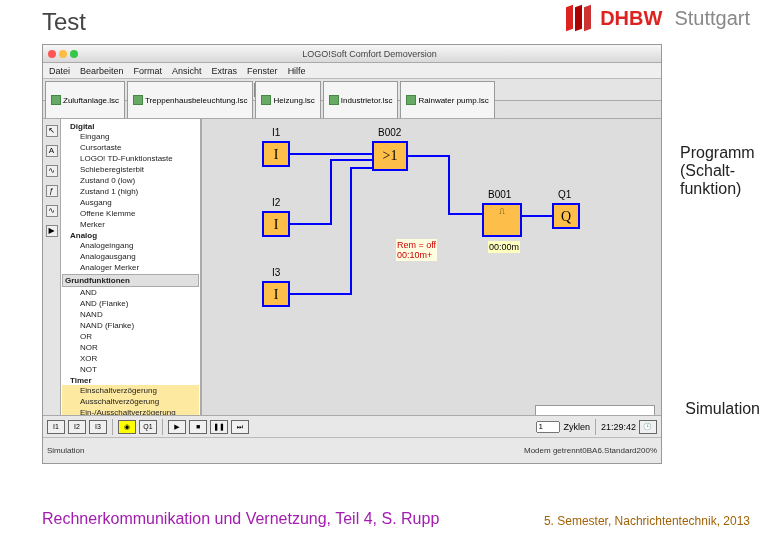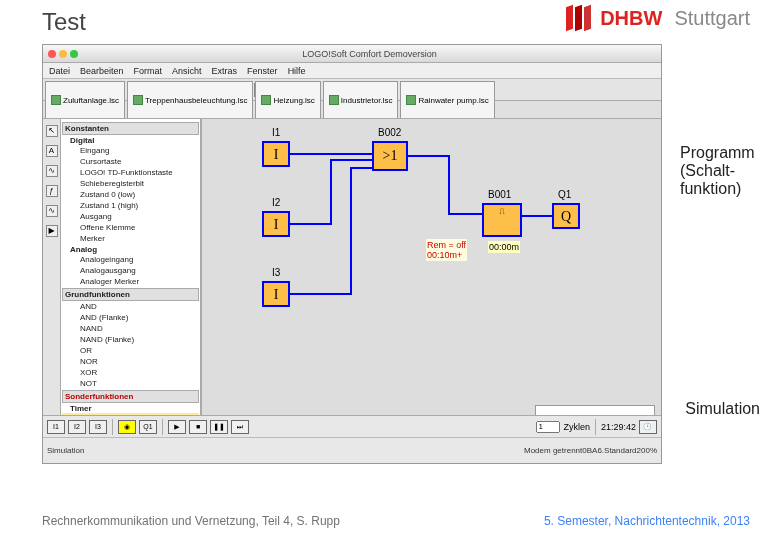--- a/index.html
+++ b/index.html
@@ -46,22 +46,22 @@
   .qt { position:absolute; right:6px; bottom:6px; width:120px; height:28px; border:1px solid #999; background:#fff; text-align:center; line-height:24px; font-size:7px; color:#555; }
   .statusbar { position:absolute; bottom:0; left:0; right:0; height:48px; border-top:1px solid #aaa; background:#e8e8e8; }
   .sim-tool { height:22px; display:flex; align-items:center; gap:3px; padding:0 4px; border-bottom:1px solid #bbb; }
   .sim-tool .sb { width:18px; height:14px; border:1px solid #666; background:#f0f0f0; font-size:7px; text-align:center; line-height:12px; }
   .bot { height:24px; display:flex; align-items:center; padding:0 4px; gap:8px; font-size:8px; color:#333; justify-content:space-between; }
   .bot-left { }
   .bot-right { display:flex; align-items:flex-end; }
   .annot { position:absolute; font-size:16px; color:#222; }
   .annot.prog { top:144px; right:20px; width:80px; }
   .annot.sim { top:400px; right:20px; }
-  .footer-l { position:absolute; bottom:12px; left:42px; font-size:12px; color:#737373; }
-  .footer-r { position:absolute; bottom:12px; right:30px; font-size:12px; color:#3b82f6;text-align:right; }
+  .footer-l { position:absolute; bottom:12px; left:42px; font-size:16px; color:#a21caf; }
+  .footer-r { position:absolute; bottom:12px; right:30px; font-size:12px; color:#a16207;text-align:right; }
 </style>
 </head>
 <body>
 
 <div class="slide-title">Test</div>
 
 <div class="brand">
   <div class="brand-logo">
       <span></span>
       <span></span>
@@ -130,21 +130,20 @@
     <div class="vtool">
       <div class="ti">↖</div>
       <div class="ti">A</div>
       <div class="ti">∿</div>
       <div class="ti">ƒ</div>
       <div class="ti">∿</div>
       <div class="ti">▶</div>
     </div>
 
     <div class="tree">
-      <div class="tree-header">Konstanten</div>
       <div class="tree-group">Digital</div>
       <div class="tree-item">Eingang</div>
       <div class="tree-item">Cursortaste</div>
       <div class="tree-item">LOGO! TD-Funktionstaste</div>
       <div class="tree-item">Schieberegisterbit</div>
       <div class="tree-item">Zustand 0 (low)</div>
       <div class="tree-item">Zustand 1 (high)</div>
       <div class="tree-item">Ausgang</div>
       <div class="tree-item">Offene Klemme</div>
       <div class="tree-item">Merker</div>
@@ -154,21 +153,20 @@
       <div class="tree-item">Analoger Merker</div>
       <div class="tree-header">Grundfunktionen</div>
       <div class="tree-item">AND</div>
       <div class="tree-item">AND (Flanke)</div>
       <div class="tree-item">NAND</div>
       <div class="tree-item">NAND (Flanke)</div>
       <div class="tree-item">OR</div>
       <div class="tree-item">NOR</div>
       <div class="tree-item">XOR</div>
       <div class="tree-item">NOT</div>
-      <div class="tree-header sonder">Sonderfunktionen</div>
       <div class="tree-group">Timer</div>
       <div class="tree-item hl">Einschaltverzögerung</div>
       <div class="tree-item hl">Ausschaltverzögerung</div>
       <div class="tree-item hl">Ein-/Ausschaltverzögerung</div>
 
     </div>
 
     <div class="canvas">
 
       <div class="blbl" style="left:70px;top:8px">I1</div>
@@ -190,21 +188,21 @@
       <div class="wire" style="left:128px;top:40px;width:2px;height:66px"></div>
       <div class="wire" style="left:128px;top:40px;width:42px;height:2px"></div>
       <div class="wire" style="left:88px;top:174px;width:60px;height:2px"></div>
       <div class="wire" style="left:148px;top:48px;width:2px;height:128px"></div>
       <div class="wire" style="left:148px;top:48px;width:22px;height:2px"></div>
       <div class="wire" style="left:206px;top:36px;width:40px;height:2px"></div>
       <div class="wire" style="left:246px;top:36px;width:2px;height:58px"></div>
       <div class="wire" style="left:246px;top:94px;width:34px;height:2px"></div>
       <div class="wire" style="left:320px;top:96px;width:30px;height:2px"></div>
 
-      <div class="note" style="left:224px;top:120px;white-space:pre-line">Rem = off
+      <div class="note" style="left:194px;top:120px;white-space:pre-line">Rem = off
 00:10m+</div>
       <div class="note" style="left:286px;top:122px;background:#ffffc0;color:#000">00:00m</div>
       <div class="qt">QuickTime PlayerScreenCam002.mov</div>
     </div>
   </div>
 
   <div class="statusbar">
     <div class="sim-tool">
       <span class="sb">I1</span>
       <span class="sb">I2</span>

